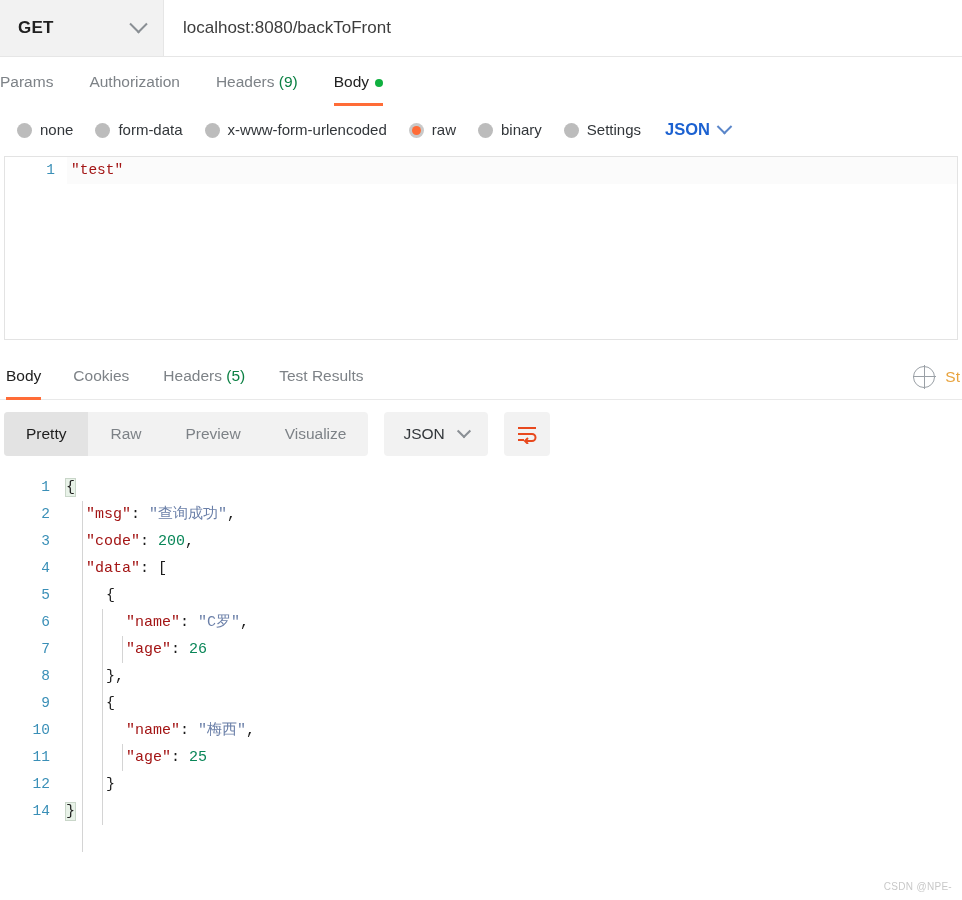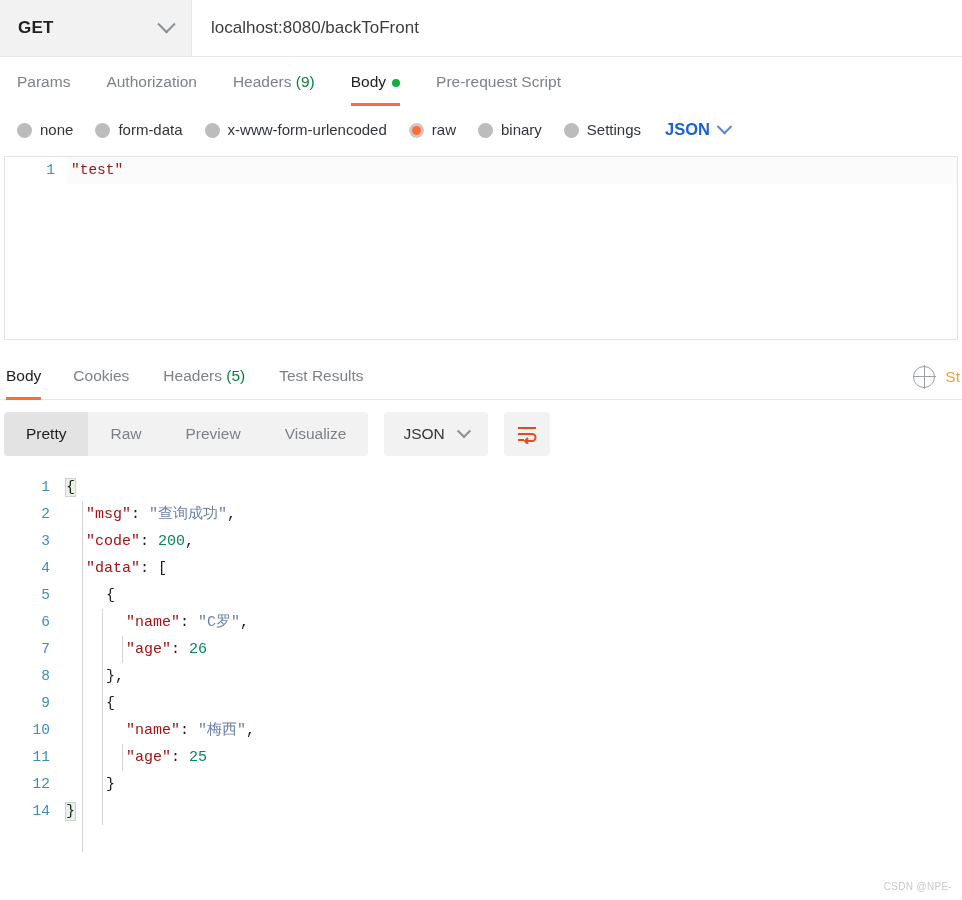--- a/index.html
+++ b/index.html
@@ -13,21 +13,21 @@
   }
 
   
   .urlbar {
     display: flex;
     align-items: stretch;
     height: 57px;
     border-bottom: 1px solid #e6e6e6;
   }
   .method-select {
-    width: 192px;
+    width: 164px;
     background: #f2f2f2;
     display: flex;
     align-items: center;
     justify-content: space-between;
     padding: 0 18px 0 18px;
     border-right: 1px solid #e6e6e6;
     cursor: pointer;
   }
   .method-label {
     font-size: 17px;
@@ -50,21 +50,20 @@
     color: #3d3d3d;
     background: #fff;
     cursor: text;
   }
 
   
   .req-tabs {
     display: flex;
     align-items: center;
     height: 49px;
-    padding-left: 17px;
     gap: 0;
   }
   .rtab {
     font-size: 15.5px;
     color: #7d8287;
     padding: 0 18px;
     height: 49px;
     line-height: 49px;
     position: relative;
     cursor: pointer;
@@ -351,21 +350,20 @@
     <span class="chev"></span>
   </div>
   <div class="url-input" title="Enter request URL">localhost:8080/backToFront</div>
 </div>
 
 <div class="req-tabs" id="req-tabs">
     <div class="rtab"><span>Params</span></div>
     <div class="rtab"><span>Authorization</span></div>
     <div class="rtab"><span>Headers</span><span class="hdr-count"> (9)</span></div>
     <div class="rtab active"><span>Body</span><span class="dot-green"></span></div>
-    <div class="rtab"><span>Pre-request Script</span></div>
   </div>
 
 <div class="body-types" id="body-types">
   <div class="bt">
       <span class="radio"></span>
       <span>none</span>
     </div>
     <div class="bt">
       <span class="radio"></span>
       <span>form-data</span>

